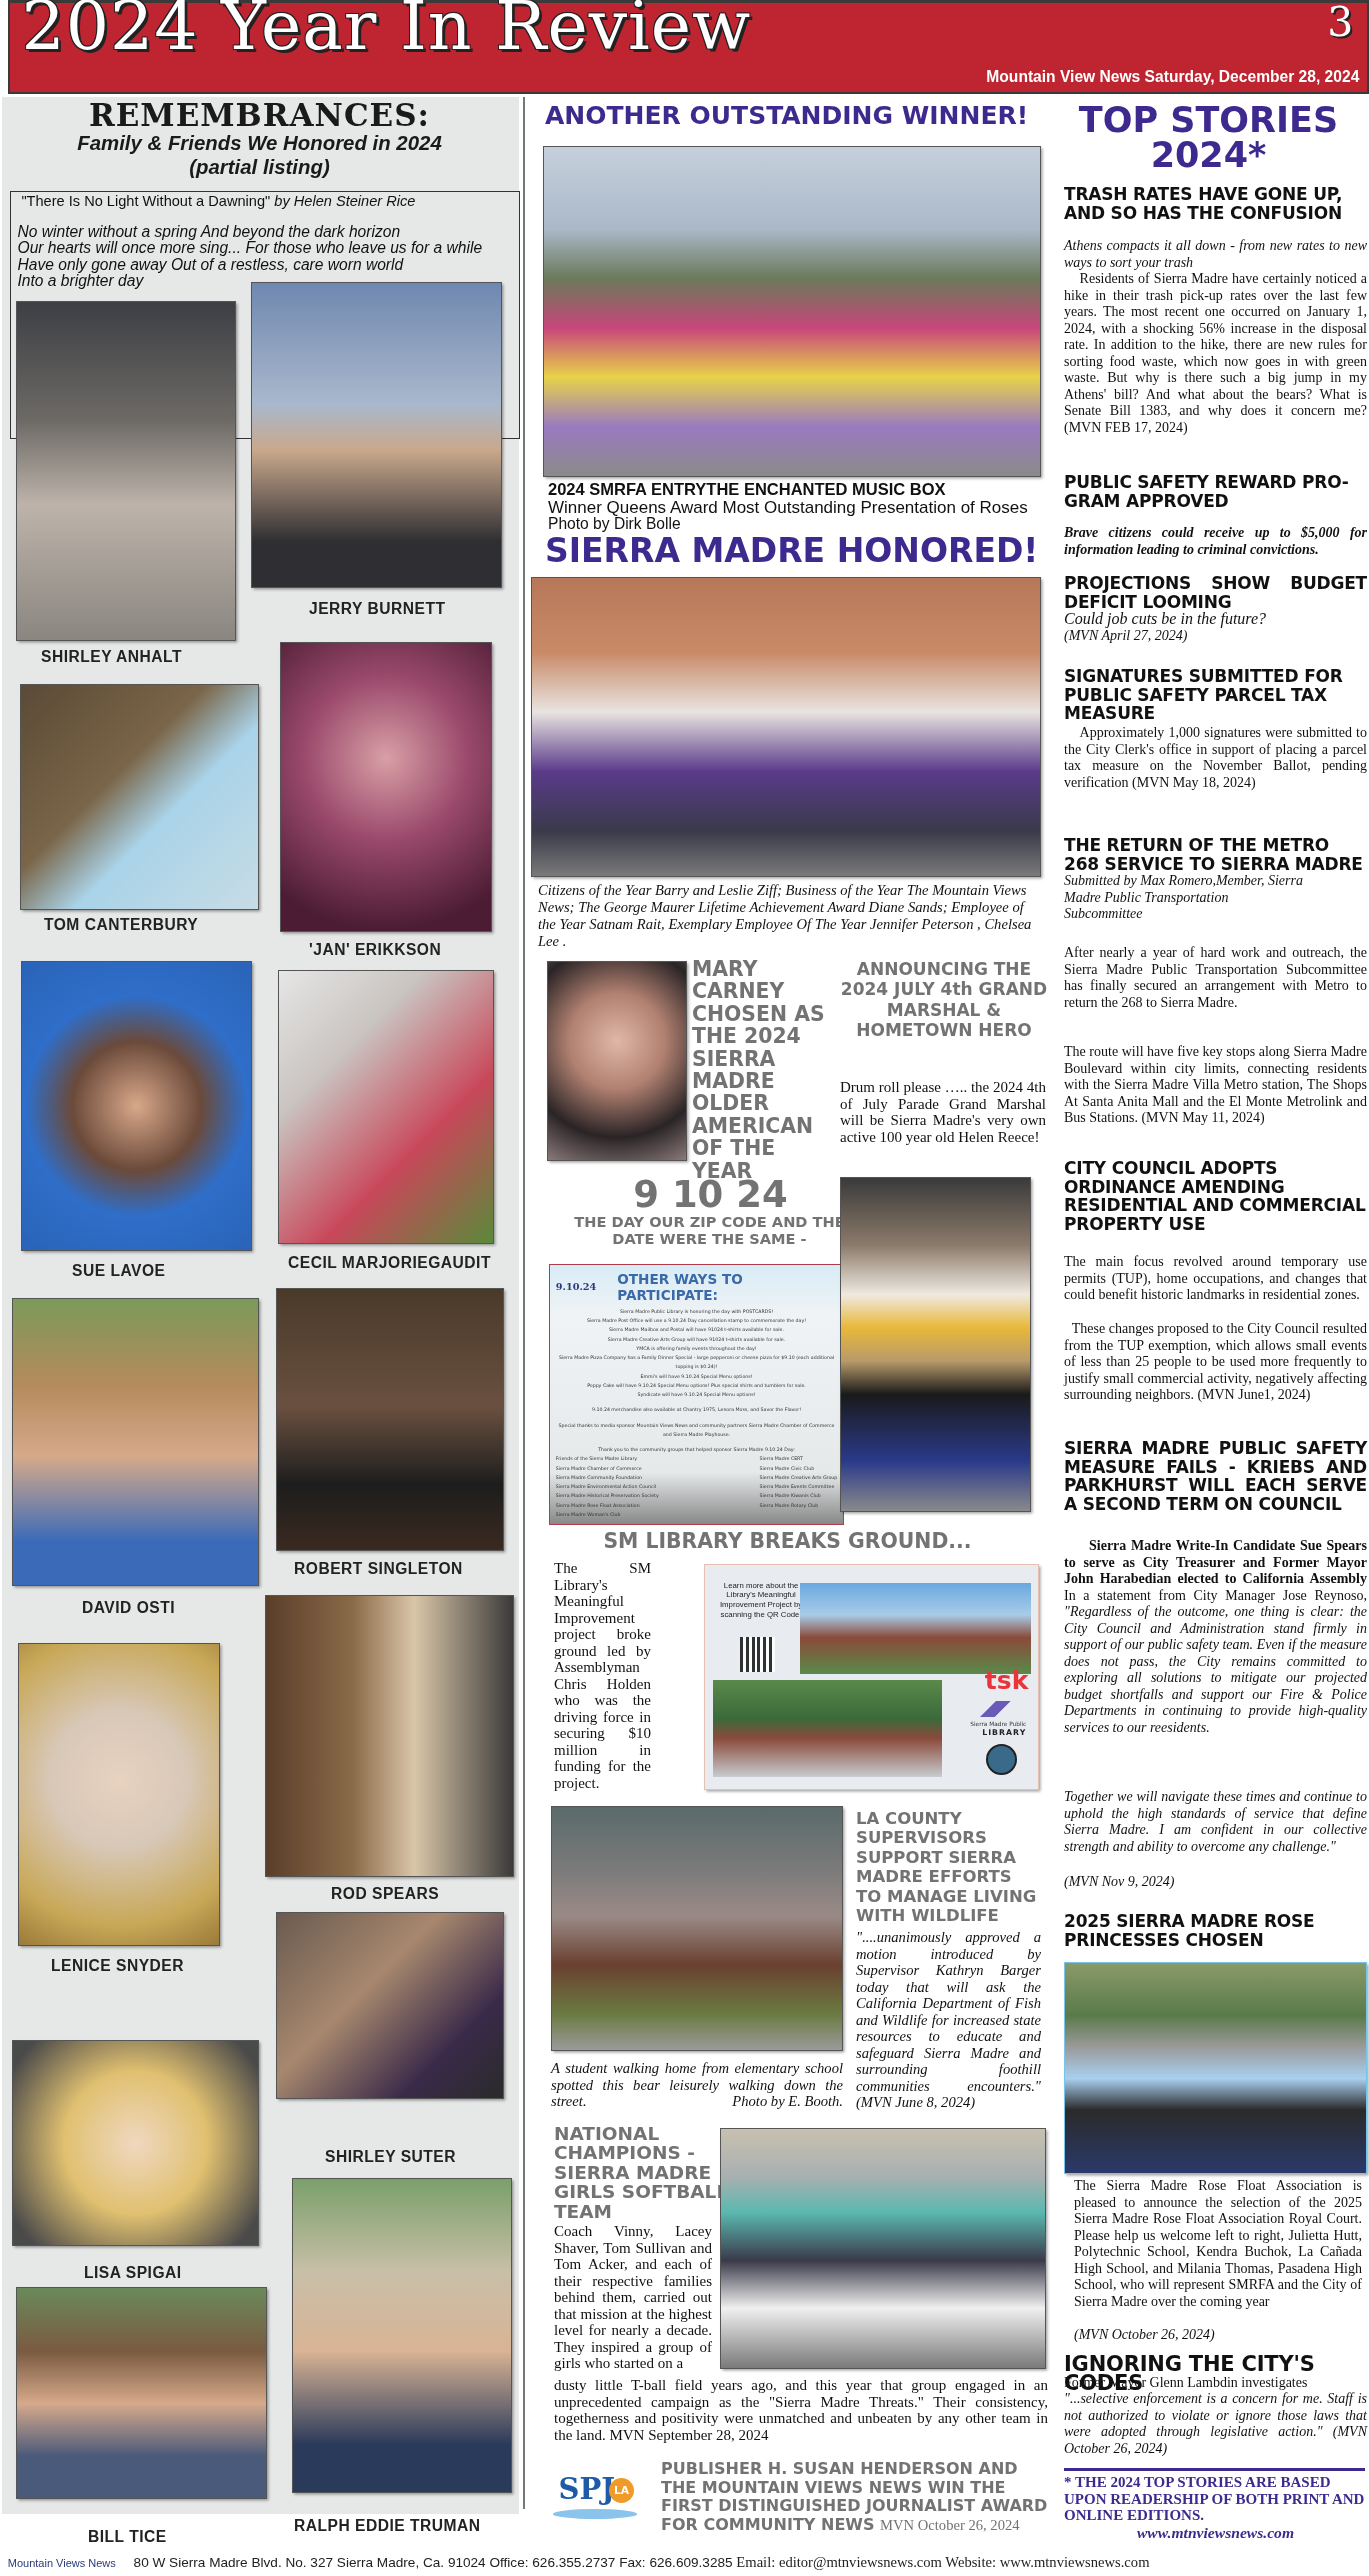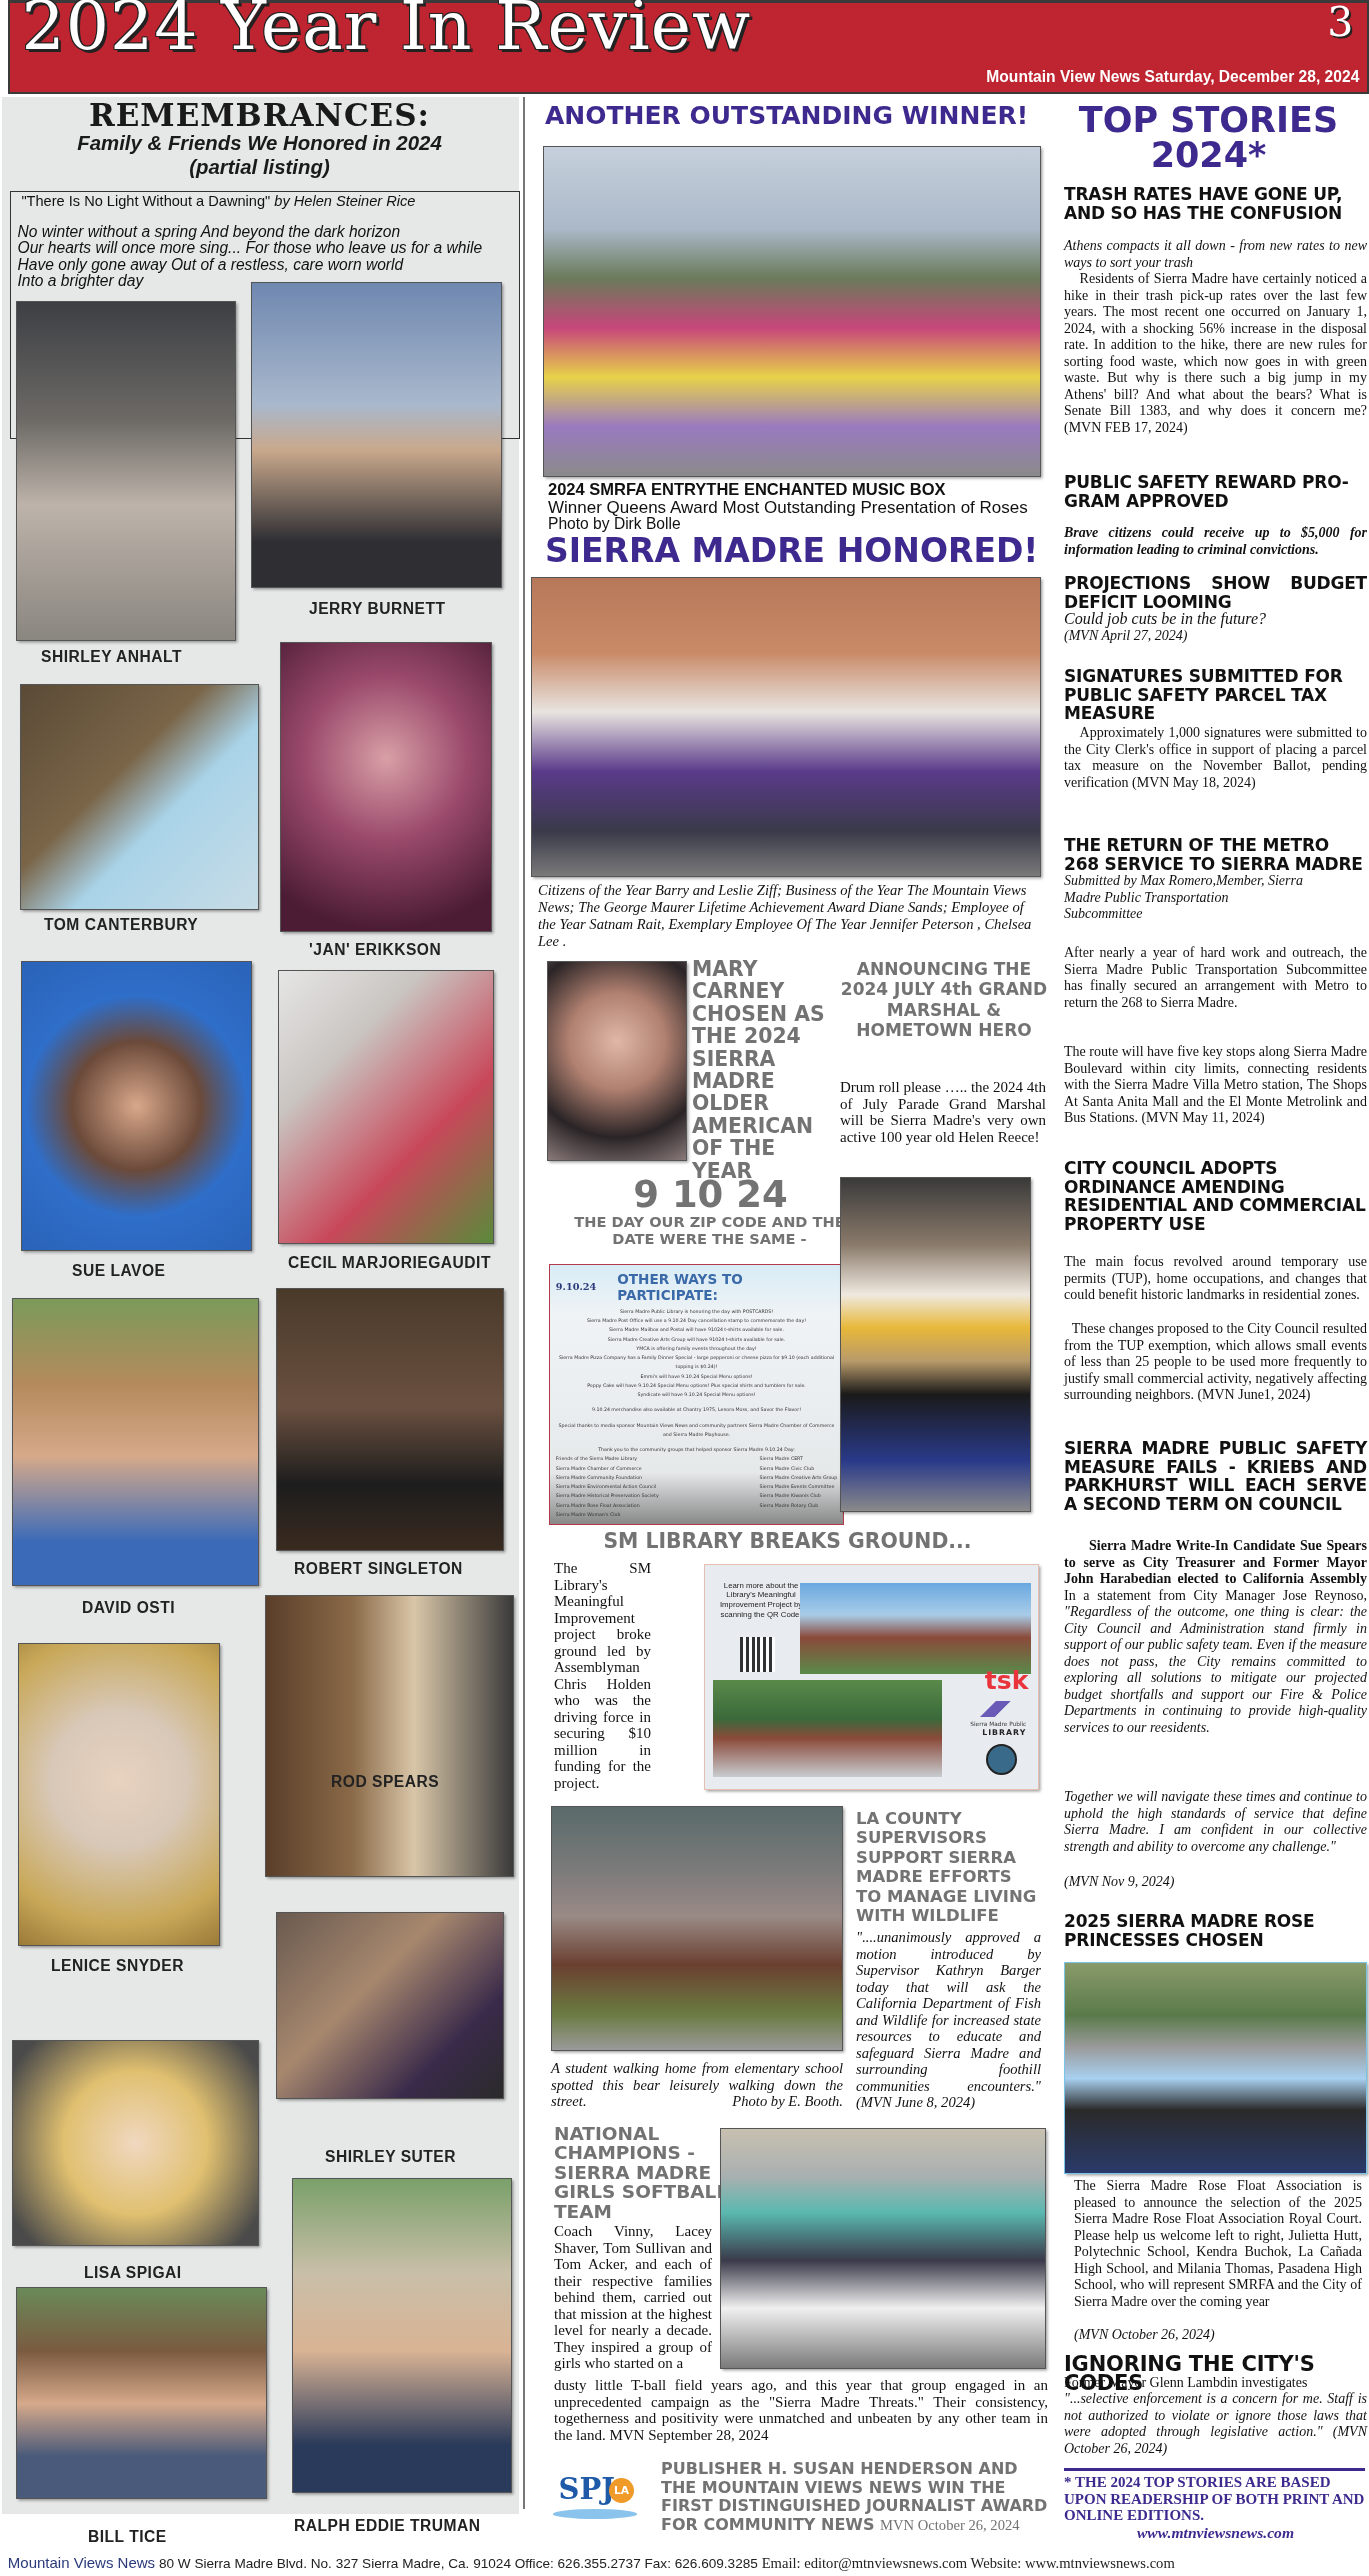--- a/index.html
+++ b/index.html
@@ -24,21 +24,21 @@
   
   .purple-head{font-family:"DejaVu Sans",sans-serif;font-weight:bold;color:#3e2a8f}
   .sans-bold{font-family:"DejaVu Sans",sans-serif;font-weight:bold;color:#737373}
   .lib-sans{font-family:"Liberation Sans",sans-serif}
   .body-serif{font-family:"Liberation Serif",serif;font-size:15px;line-height:17.5px;text-align:justify}
   .ital{font-style:italic}
   
   .rs-head{font-family:"DejaVu Sans",sans-serif;font-weight:bold;font-size:17px;line-height:18.5px;color:#111;letter-spacing:-0.2px}
   .rs-body{font-family:"Liberation Serif",serif;font-size:14px;line-height:16.5px;text-align:justify}
   .footer{left:0;top:2548px;width:1369px;height:28px;font-family:"Liberation Sans",sans-serif;font-size:13.6px;color:#222;white-space:nowrap;padding-left:7.8px;padding-top:5.8px}
-  .footer .brand{color:#2b3a7a;font-size:15px;margin-right:0}
+  .footer .brand{color:#2b3a7a;font-size:11px;margin-right:14px}
   .footer .serifpart{font-family:"Liberation Serif",serif;font-size:14.6px}
 </style>
 </head>
 <body>
 
 <div class="abs masthead"></div>
 <div class="abs mast-title">2024 Year In Review</div>
 <div class="abs mast-page">3</div>
 <div class="abs mast-date">Mountain View News  Saturday, December 28, 2024</div>
 
@@ -75,21 +75,21 @@
 <div class="photo" style="left:278px;top:970px;width:216px;height:274px;background:linear-gradient(135deg,#e6e6e6 0%,#c9c4c0 30%,#c8485a 65%,#5a8a3a 100%)"></div>
 <div class="pname" style="left:288px;top:1254px">CECIL MARJORIEGAUDIT</div>
 
 <div class="photo" style="left:11.7px;top:1298px;width:247px;height:288px;background:linear-gradient(180deg,#7b9a5a 0%,#b58a5c 30%,#d6a98a 55%,#3a6ab8 85%)"></div>
 <div class="pname" style="left:82px;top:1599px">DAVID OSTI</div>
 
 <div class="photo" style="left:276px;top:1288px;width:228px;height:263px;background:linear-gradient(180deg,#4a3a2a 0%,#6a5040 45%,#1d1d1d 75%,#3a2a20 100%)"></div>
 <div class="pname" style="left:294px;top:1560px">ROBERT SINGLETON</div>
 
 <div class="photo" style="left:265px;top:1595px;width:249px;height:282px;background:linear-gradient(90deg,#5a3e2a 0%,#8a6a48 35%,#d9c6a8 60%,#3a3a3a 100%)"></div>
-<div class="pname" style="left:331px;top:1773px">ROD SPEARS</div>
+<div class="pname" style="left:331px;top:1885px">ROD SPEARS</div>
 
 <div class="photo" style="left:17.5px;top:1643px;width:202px;height:303px;background:radial-gradient(circle at 50% 45%,#e8d2c0 0%,#d8c8b8 35%,#c8a858 75%,#9a7a38 100%)"></div>
 <div class="pname" style="left:51px;top:1957px">LENICE SNYDER</div>
 
 <div class="photo" style="left:276px;top:1912px;width:228px;height:187px;background:linear-gradient(135deg,#6a5a50 0%,#a7886e 40%,#3a2a4a 75%,#2a2a2a 100%)"></div>
 <div class="pname" style="left:325px;top:2148px">SHIRLEY SUTER</div>
 
 <div class="photo" style="left:11.7px;top:2040px;width:247px;height:206px;background:radial-gradient(circle at 50% 50%,#f0d8c0 0%,#e0c070 45%,#4a4a4a 90%)"></div>
 <div class="pname" style="left:84px;top:2264px">LISA SPIGAI</div>
 

